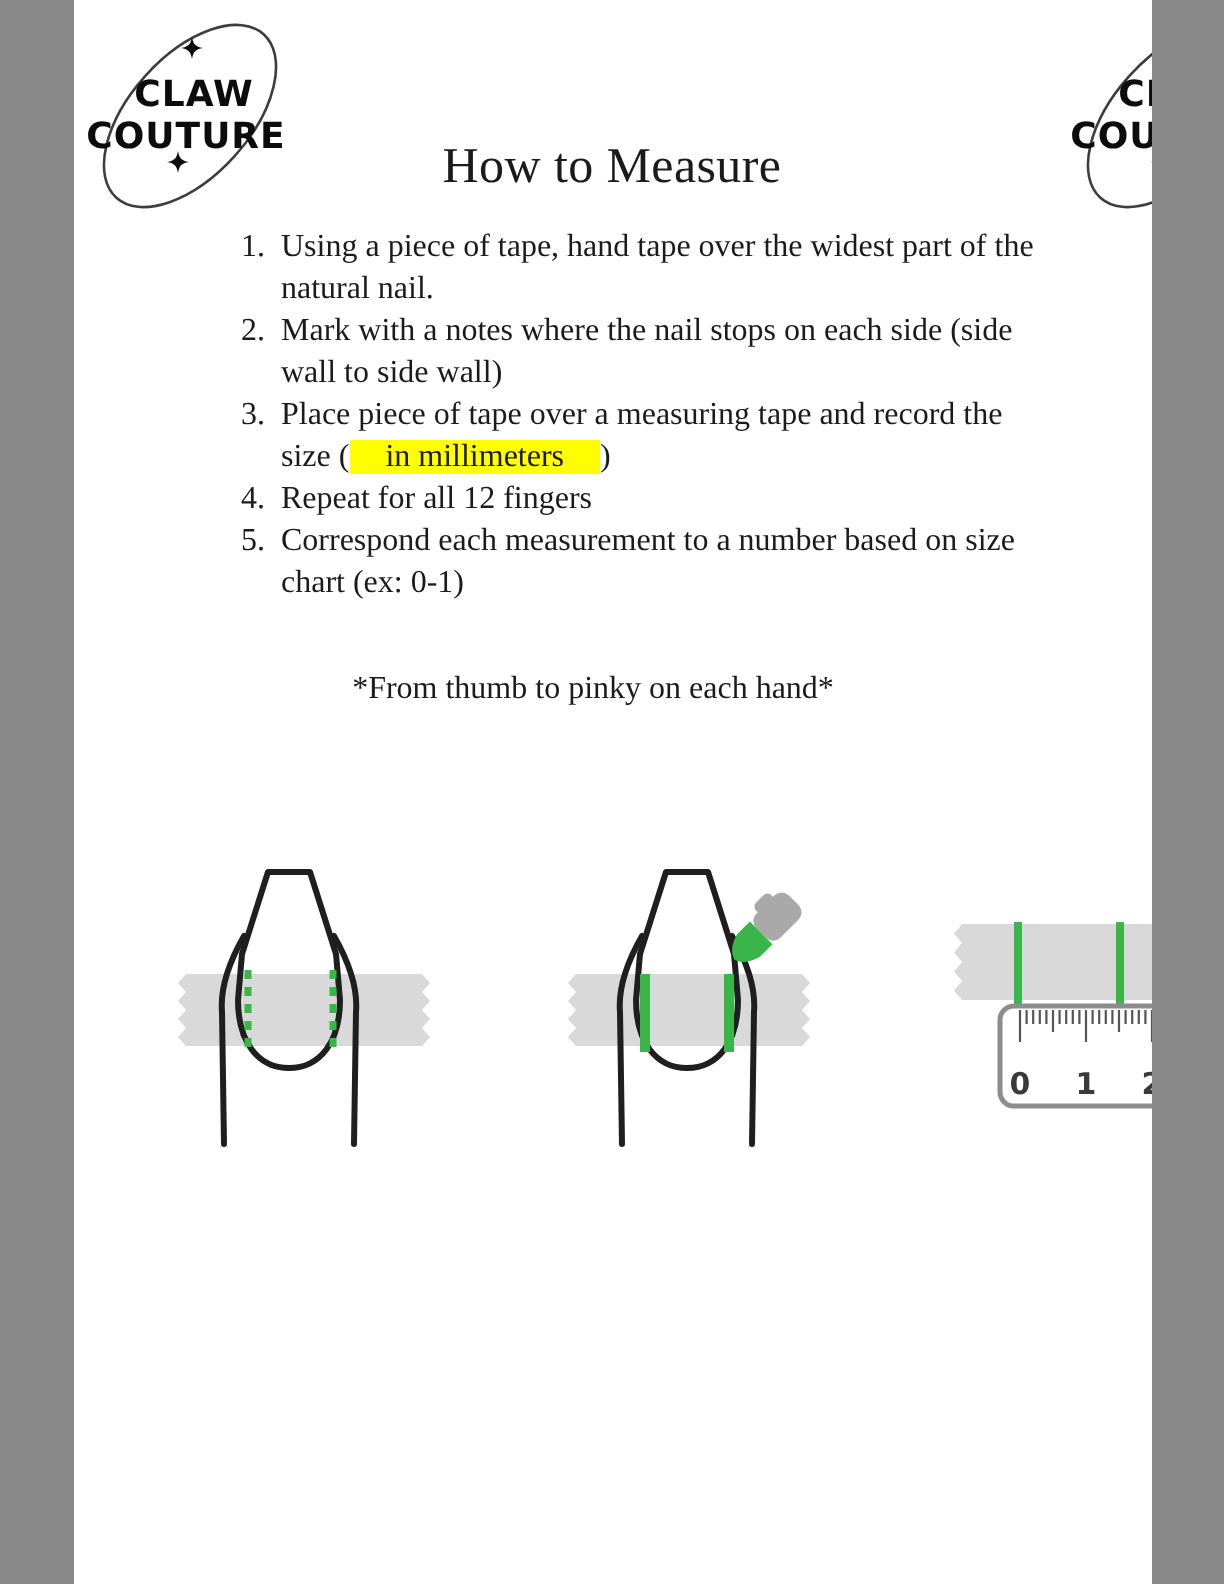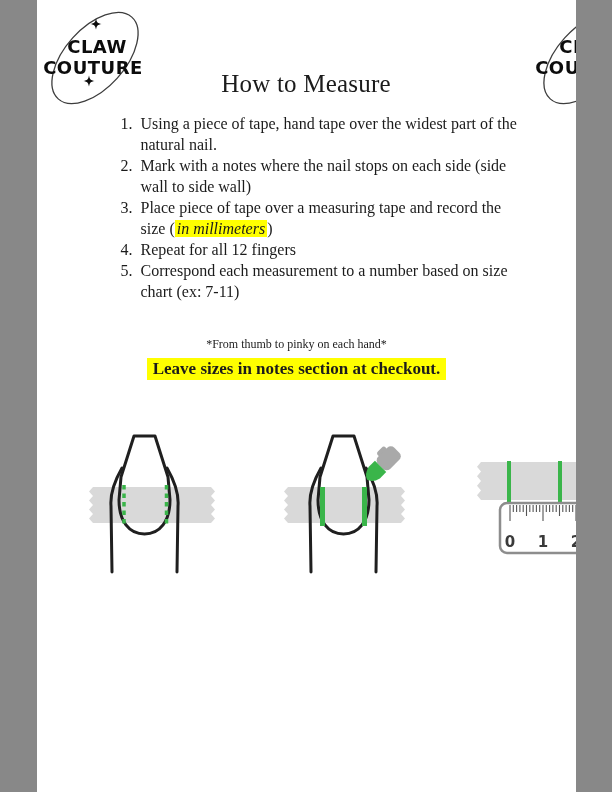--- a/index.html
+++ b/index.html
@@ -23,26 +23,26 @@
     position:absolute;top:70px;left:0;right:0;
     text-align:center;font-size:25px;letter-spacing:0.2px;
   }
   .instructions{
     position:absolute;left:84px;top:113px;
     font-size:16px;line-height:21px;
   }
   .item{display:flex;}
   .item .num{width:20px;flex:0 0 20px;}
   .item .txt{white-space:pre-line;}
-  .hl{background:var(--highlight,#ffff00);padding:0 2px;font-style:italic;}
+  .hl{background:var(--highlight,#ffff00);padding:0 18px;}
   .notes{
     position:absolute;top:333px;left:0;width:520px;
     text-align:center;line-height:23px;
   }
-  .notes .n1{font-size:12px;}
+  .notes .n1{font-size:16px;}
   .notes .n2{font-size:17px;font-weight:bold;margin-top:1px;}
   .notes .n2 .hl2{background:var(--highlight,#ffff00);padding:1px 6px 2px 6px;}
   .figures{position:absolute;left:0;top:410px;width:612px;height:200px;}
   .outline{fill:none;stroke:var(--outline,#1f1f1f);stroke-width:3;stroke-linejoin:round;stroke-linecap:round;}
   .tape{fill:var(--tape,#d9d9d9);}
   .greenline{stroke:var(--green,#3ab54a);fill:none;}
   .ruler-num{
     font-family:"DejaVu Sans","Liberation Sans",sans-serif;
     font-size:15px;font-weight:bold;fill:#3a3a3a;text-anchor:middle;
   }
@@ -86,27 +86,26 @@
       <span class="txt"><span>Place piece of tape over a measuring tape and record the
 size (</span><span class="hl">in millimeters</span><span>)</span></span>
     </div>
     <div class="item">
       <span class="num">4.</span>
       <span class="txt">Repeat for all 12 fingers</span>
     </div>
     <div class="item">
       <span class="num">5.</span>
       <span class="txt">Correspond each measurement to a number based on size
-chart (ex: 7-11)</span>
+chart (ex: 0-1)</span>
     </div>
   </div>
 
   <div class="notes">
     <div class="n1">*From thumb to pinky on each hand*</div>
-    <div class="n2"><span class="hl2">Leave sizes in notes section at checkout.</span></div>
   </div>
 
   <svg class="figures" viewBox="0 0 612 200">
 
     <g>
       <polygon class="tape" points="56,77 174,77 178,81.5 174,86 178,90.5 174,95 178,99.5 174,104 178,108.5 174,113 56,113 52,108.5 56,104 52,99.5 56,95 52,90.5 56,86 52,81.5"></polygon>
       <path class="outline" d="M 85,58 C 77,72 73,84 74,96 L 75,162"></path>
       <path class="outline" d="M 130,58 C 138,72 142,84 141,96 L 140,162"></path>
       <path class="outline" d="M 97,26 L 118,26 L 131,67 L 133,90 C 133,111 123,124 107.5,124 C 92,124 82,111 82,90 L 84,67 Z"></path>
       <path class="greenline" d="M 87,75 L 87,116" stroke-width="3.5" stroke-dasharray="4.5 4"></path>

